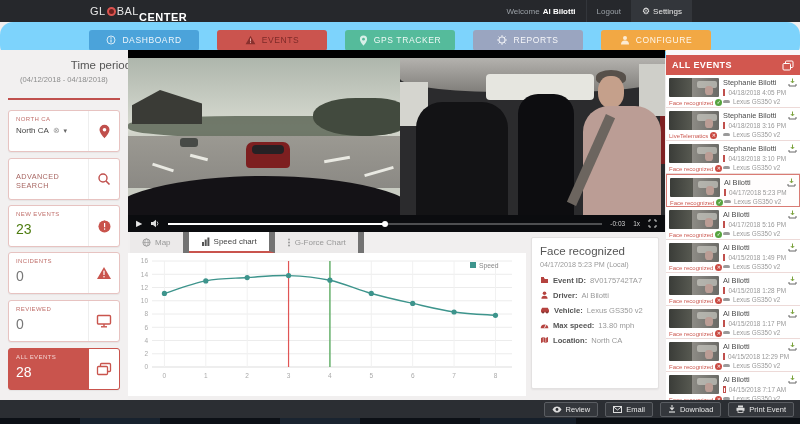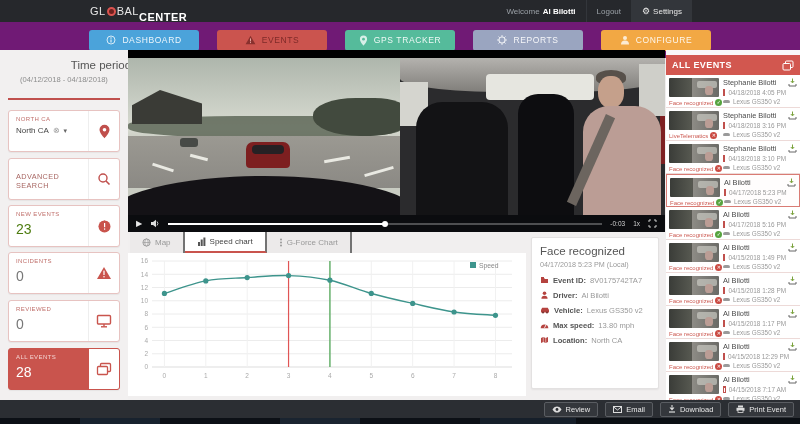--- a/index.html
+++ b/index.html
@@ -13,21 +13,21 @@
   .logo .lens{width:9px;height:9px;border:2px solid #d9534f;border-radius:50%;margin:0 1px;background:#6e1f1d;box-sizing:border-box;}
   .logo b{font-weight:700;margin-top:12px;}
   .top-right{position:absolute;right:108px;top:0;height:22px;display:flex;align-items:stretch;color:#9aa0a6;font-size:8px;}
   .top-right .seg{display:flex;align-items:center;padding:0 10px;border-left:1px solid #33363b;}
   .top-right .seg:first-child{border-left:none;}
   .top-right b{color:#fff;margin-left:3px;}
   .settings-seg{background:#33363b;color:#e8e8e8;cursor:pointer;}
   .gear{margin-right:3px;font-size:9px;color:#e8e8e8;}
   .logout{cursor:pointer;}
   
-  .navrow{position:absolute;left:0;top:22px;width:800px;height:36px;background:#701a75;display:flex;justify-content:center;align-items:center;gap:18px;}
+  .navrow{position:absolute;left:0;top:22px;width:800px;height:36px;background:#7dd3fc;display:flex;justify-content:center;align-items:center;gap:18px;border-radius:13px;}
   .nav-btn{position:relative;width:110px;height:21px;border-radius:3px;display:flex;align-items:center;justify-content:center;gap:6px;
            color:rgba(255,255,255,.9);font-size:8.5px;letter-spacing:.6px;cursor:pointer;}
   .nav-btn .nic{opacity:.85;}
   .nav-btn.active{color:#7e2a28;}
   .nav-btn.active::after{content:"";position:absolute;left:50%;bottom:-4px;margin-left:-4px;border:4px solid transparent;border-top-color:#cb544e;}
   
   .sidebar{position:absolute;left:0;top:50px;width:128px;height:350px;background:#f2f0f0;}
   .tp-title{position:absolute;left:0;top:9px;width:128px;text-align:center;font-size:11.5px;color:#555;padding-left:37px;}
   .tp-range{position:absolute;left:0;top:25px;width:128px;text-align:center;font-size:7.6px;color:#8d8d8d;}
   .tp-divider{position:absolute;left:8px;top:48px;width:112px;border-top:2px solid #c0504d;}
@@ -75,21 +75,21 @@
   
   .vc{position:absolute;left:0;bottom:0;width:537px;height:17px;background:rgba(12,13,16,.94);display:flex;align-items:center;gap:8px;padding:0 8px;box-sizing:border-box;}
   .vc .play{color:#e8e8e8;font-size:8px;line-height:1;cursor:pointer;}
   .vc .track{flex:1;height:2px;background:rgba(255,255,255,.28);position:relative;cursor:pointer;}
   .vc .played{position:absolute;left:0;top:0;height:2px;width:50%;background:#fff;}
   .vc .knob{position:absolute;left:50%;top:-2px;width:6px;height:6px;margin-left:-3px;border-radius:50%;background:#fff;}
   .vc .vtime,.vc .vrate{font-size:6.5px;color:#cfcfcf;}
   
   .subbg{position:absolute;left:128px;top:232px;width:537px;height:168px;background:#f1efef;}
   .tabsrow{position:absolute;left:130px;top:232px;height:21px;display:flex;}
-  .vtab{display:flex;align-items:center;gap:4px;padding:4px 12px;font-size:8px;color:#999;background:#eceaea;border-right:2px solid #737373;cursor:pointer;}
+  .vtab{display:flex;align-items:center;gap:4px;padding:4px 12px;font-size:8px;color:#999;background:#eceaea;border-right:6px solid #737373;cursor:pointer;}
   .vtab.active{background:#fff;color:#444;border-bottom:2px solid #c9544d;box-sizing:border-box;}
   .chartbox{position:absolute;left:128px;top:253px;width:398px;height:143px;background:#fff;}
   .dcard{position:absolute;left:531px;top:237px;width:128px;height:152px;background:#fff;border:1px solid #e3e1e1;border-radius:2px;box-shadow:0 1px 2px rgba(0,0,0,.06);padding:7px 8px;box-sizing:border-box;}
   .d-title{font-size:11.5px;color:#555;}
   .d-time{font-size:7.2px;color:#9a9a9a;margin:3px 0 7px;}
   .d-row{display:flex;align-items:flex-start;gap:4px;margin-bottom:6px;white-space:nowrap;overflow:hidden;}
   .d-label{font-size:7.6px;font-weight:bold;color:#555;}
   .d-value{font-size:7.6px;color:#999;}
   
   .events{position:absolute;left:666px;top:50px;width:134px;height:350px;background:#faf8f8;}

